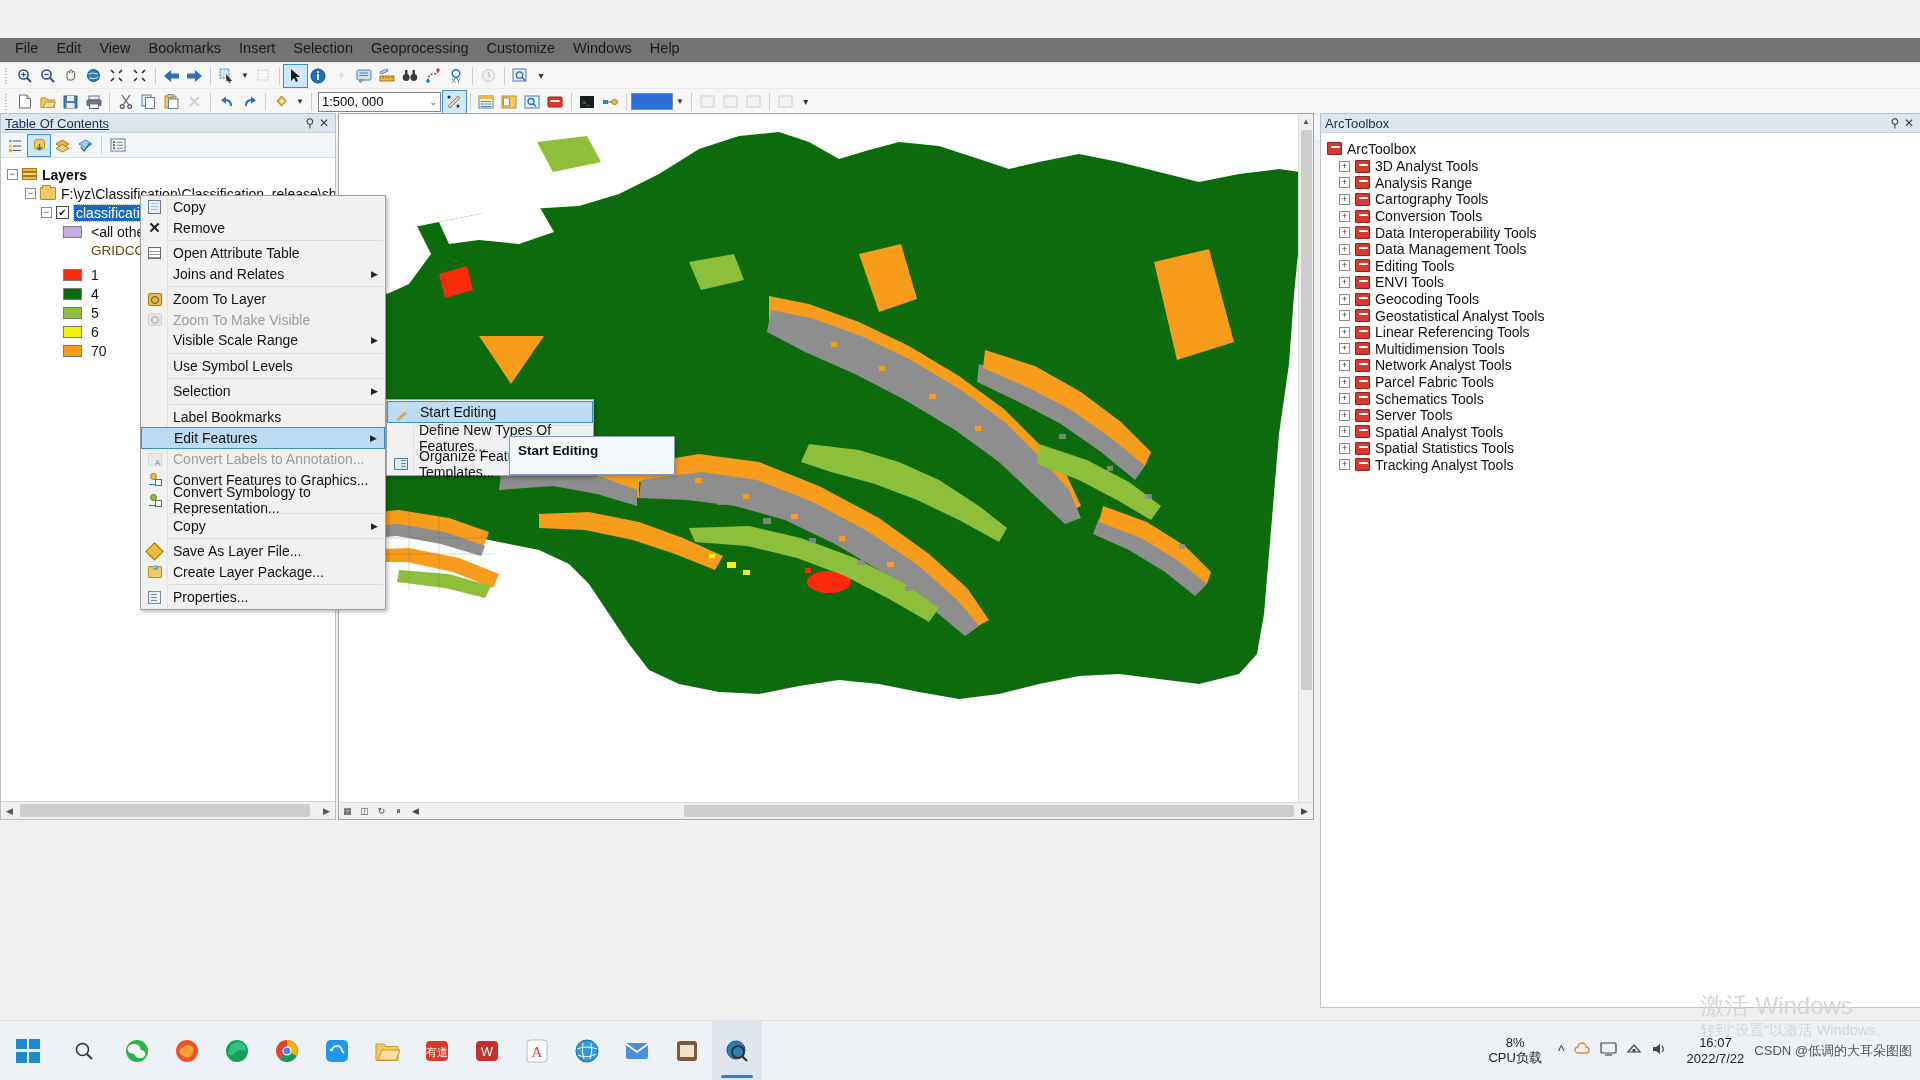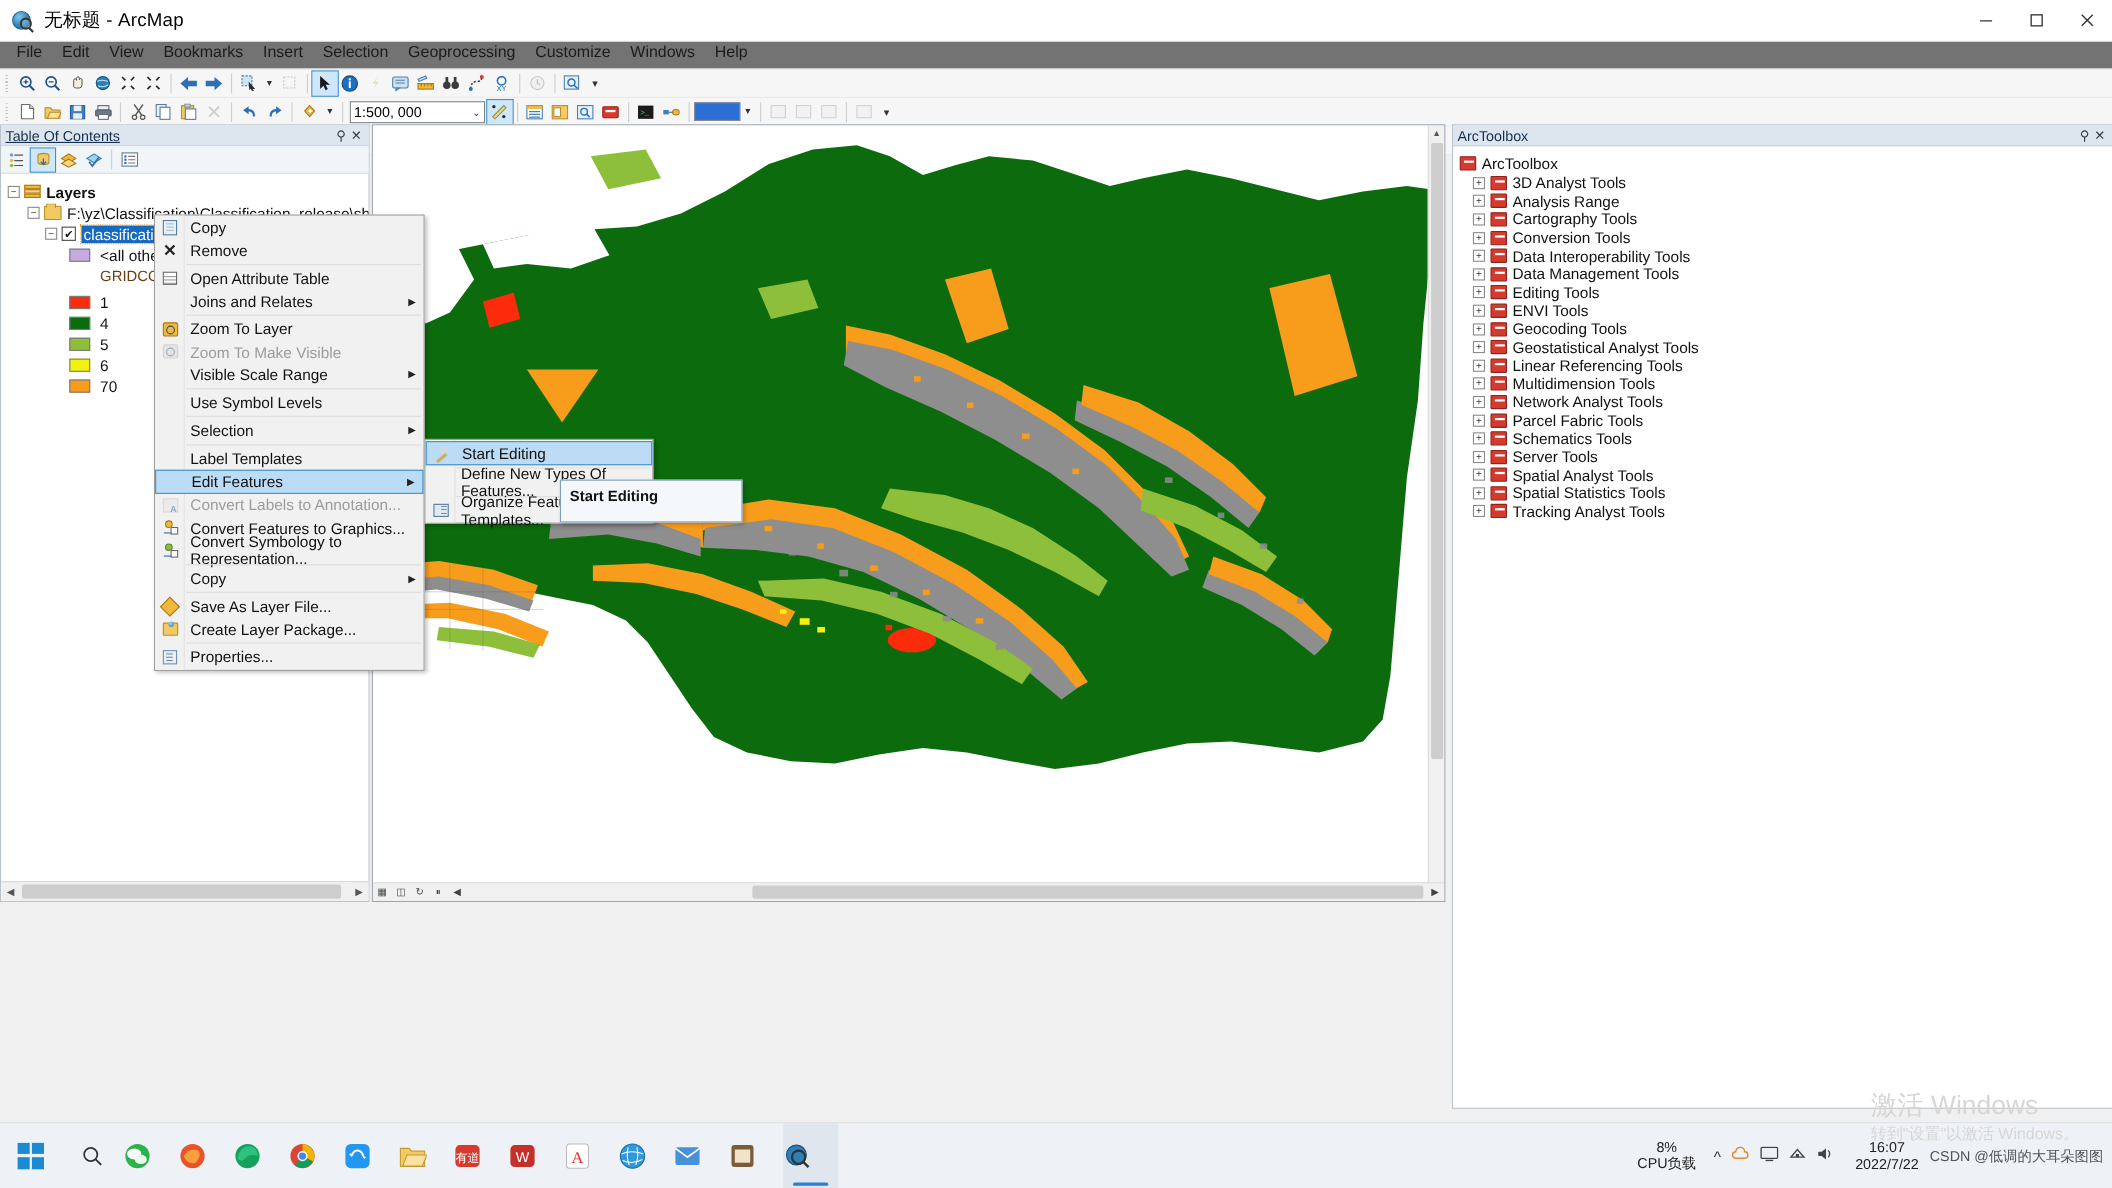--- a/index.html
+++ b/index.html
@@ -240,59 +240,34 @@
   .watermark .w2{font-size:14.5px;}
 
   
   .taskbar{
     position:absolute;left:0;bottom:0;width:1920px;height:60px;background:#eef1f5;
     display:flex;align-items:center; border-top:1px solid #dfe3e8;
   }
   .tbk{width:56px;height:100%;display:flex;align-items:center;justify-content:center;}
   .winlogo{width:24px;height:24px;display:grid;grid-template-columns:1fr 1fr;grid-template-rows:1fr 1fr;gap:2.5px;}
   .winlogo i{background:#1b8ad1;display:block;}
-  .tb-app{width:50px;height:100%;display:flex;align-items:center;position:relative;}
+  .tb-app{width:50px;height:100%;display:flex;align-items:center;justify-content:center;position:relative;}
   .tb-app.active{background:#dfe6ee;}
   .tb-app.active:after{content:"";position:absolute;left:9px;right:9px;bottom:2px;height:3px;background:#2b7fd4;border-radius:2px;}
   .cpu{margin-left:auto;text-align:center;font-size:13px;color:#222;line-height:1.15;padding-right:6px;}
   .tray{display:flex;align-items:center;gap:9px;padding:0 10px;}
   .tray .ti{font-size:14px;color:#333;}
   .clock{font-size:13px;color:#222;line-height:1.2;text-align:center;padding:0 10px;}
   .tb-right-text{font-size:13px;color:#555;padding-right:8px;}
 </style>
 </head>
 <body>
 
 <div class="app">
 
-  <div class="titlebar">
-    <div class="tb-icon">
-      <div class="globe"></div>
-        <div class="mag"></div>
-    </div>
-    <div class="tb-title">无标题 - ArcMap</div>
-    <div class="tb-btns">
-      <div class="tb-btn">
-        <svg width="13" height="13">
-            <line x1="1" y1="7" x2="12" y2="7" stroke="#333" stroke-width="1.2"></line>
-          </svg>
-      </div>
-      <div class="tb-btn">
-        <svg width="13" height="13">
-            <rect x="1.5" y="1.5" width="10" height="10" fill="none" stroke="#333" stroke-width="1.2"></rect>
-          </svg>
-      </div>
-      <div class="tb-btn close">
-        <svg width="13" height="13">
-            <line x1="1.5" y1="1.5" x2="11.5" y2="11.5" stroke="#333" stroke-width="1.3"></line>
-            <line x1="11.5" y1="1.5" x2="1.5" y2="11.5" stroke="#333" stroke-width="1.3"></line>
-          </svg>
-      </div>
-    </div>
-  </div>
 
   <div class="menubar">
     <div class="mi">File</div>
     <div class="mi">Edit</div>
     <div class="mi">View</div>
     <div class="mi">Bookmarks</div>
     <div class="mi">Insert</div>
     <div class="mi">Selection</div>
     <div class="mi">Geoprocessing</div>
     <div class="mi">Customize</div>
@@ -1106,21 +1081,21 @@
 
     <div class="ctx-item">
       <div class="ic"></div>
       <div class="tx">Selection</div>
       <div class="arrow">▶</div>
     </div>
     <div class="ctx-sep"></div>
 
     <div class="ctx-item">
       <div class="ic"></div>
-      <div class="tx">Label Templates</div>
+      <div class="tx">Label Bookmarks</div>
     </div>
 
     <div class="ctx-item hl">
       <div class="ic"></div>
       <div class="tx">Edit Features</div>
       <div class="arrow">▶</div>
     </div>
 
     <div class="ctx-item dis">
       <div class="ic">

